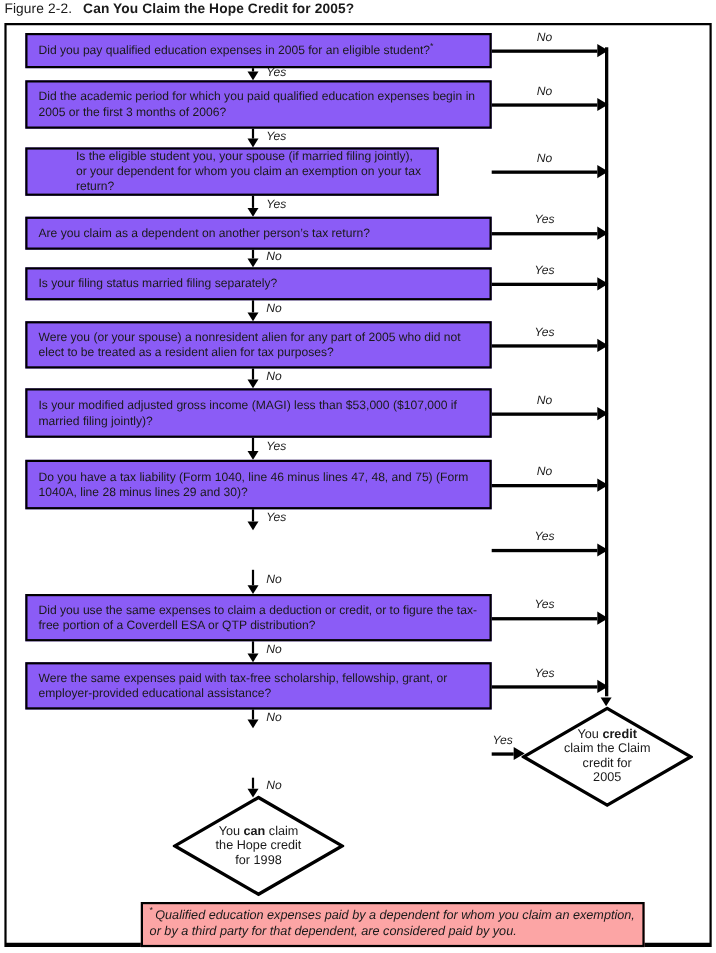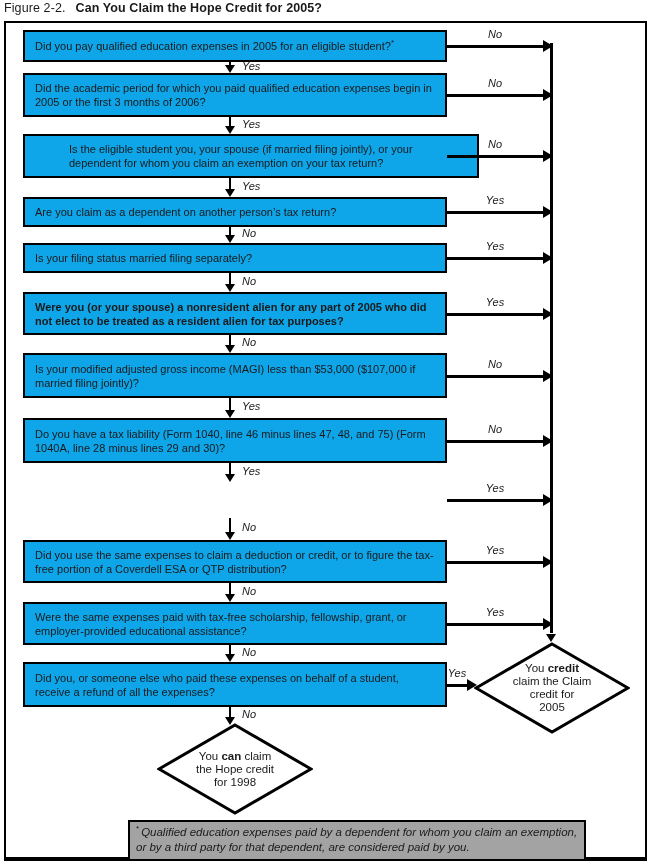--- a/index.html
+++ b/index.html
@@ -13,21 +13,21 @@
     white-space:nowrap; letter-spacing:.1px;
   }
   .title .prefix { font-weight:normal; margin-right:10px; }
   .title .main { font-weight:bold; }
   .frame {
     position:absolute; left:4px; top:21px; width:643px; height:840px;
     border:2px solid #000; border-bottom-width:4px; background:#fff;
   }
   .qbox {
     position:absolute; left:17px; width:424px; border:2px solid #000;
-    background:#0ea5e9; display:flex; align-items:center;
+    background:#8b5cf6; display:flex; align-items:center;
     padding:2px 10px; font-size:11px; line-height:14px; color:#1a1a1a;
   }
   .qbox sup { font-size:8px; vertical-align:super; line-height:0; }
   .hline { position:absolute; height:3px; background:#000; }
   .vline { position:absolute; width:2px; background:#000; }
   .rail { position:absolute; width:3px; background:#000; left:544px; top:20px; height:590px; }
   .ah-right {
     position:absolute; width:0; height:0;
     border-top:6px solid transparent; border-bottom:6px solid transparent;
     border-left:10px solid #000;
@@ -47,21 +47,21 @@
   }
   .diamond { position:absolute; width:156px; height:92px; }
   .diamond svg { position:absolute; left:0; top:0; }
   .diamond .dtext {
     position:absolute; inset:0; display:flex; flex-direction:column;
     align-items:center; justify-content:center; text-align:center;
     font-size:11.5px; line-height:13px; color:#1a1a1a;
   }
   .footnote {
     position:absolute; left:122px; top:797px; width:458px;
-    border:2px solid #000; background:#a3a3a3;
+    border:2px solid #000; background:#fca5a5;
     padding:3px 6px 4px 6px; font-size:11.5px; font-style:italic;
     line-height:15px; color:#1a1a1a;
   }
   .footnote sup { font-size:8px; font-style:normal; line-height:0; margin-right:2px; }
   b { font-weight:bold; }
 </style>
 </head>
 <body>
 
 <div class="page">
@@ -113,21 +113,21 @@
       <div class="down-label" style="left: 236px; top: 37px;">Yes</div>
       <div class="qbox" style="top: 50px; left: 17px; width: 424px; height: 44px;">
         <span>Did the academic period for which you paid qualified education expenses begin in 2005 or the first 3 months of 2006?</span>
       </div>
       <div class="hline" style="left: 441px; top: 71px; width: 96px;"></div>
       <div class="ah-right" style="left: 537px; top: 66px;"></div>
       <div class="branch-label" style="left: 441px; top: 54px; width: 96px;">No</div>
       <div class="vline" style="left: 223px; top: 94px; height: 9px;"></div>
       <div class="ah-down" style="left: 219px; top: 103px;"></div>
       <div class="down-label" style="left: 236px; top: 95px;">Yes</div>
-      <div class="qbox" style="top: 111px; left: 17px; width: 456px; height: 44px; padding-left: 44px;">
+      <div class="qbox" style="top: 111px; left: 17px; width: 376px; height: 44px; padding-left: 44px;">
         <span>Is the eligible student you, your spouse (if married filing jointly), or your dependent for whom you claim an exemption on your tax return?</span>
       </div>
       <div class="hline" style="left: 441px; top: 132px; width: 96px;"></div>
       <div class="ah-right" style="left: 537px; top: 127px;"></div>
       <div class="branch-label" style="left: 441px; top: 115px; width: 96px;">No</div>
       <div class="vline" style="left: 223px; top: 155px; height: 11px;"></div>
       <div class="ah-down" style="left: 219px; top: 166px;"></div>
       <div class="down-label" style="left: 236px; top: 157px;">Yes</div>
       <div class="qbox" style="top: 174px; left: 17px; width: 424px; height: 30px;">
         <span>Are you claim as a dependent on another person’s tax return?</span>
@@ -140,21 +140,21 @@
       <div class="down-label" style="left: 236px; top: 204px;">No</div>
       <div class="qbox" style="top: 220px; left: 17px; width: 424px; height: 30px;">
         <span>Is your filing status married filing separately?</span>
       </div>
       <div class="hline" style="left: 441px; top: 234px; width: 96px;"></div>
       <div class="ah-right" style="left: 537px; top: 229px;"></div>
       <div class="branch-label" style="left: 441px; top: 217px; width: 96px;">Yes</div>
       <div class="vline" style="left: 223px; top: 250px; height: 11px;"></div>
       <div class="ah-down" style="left: 219px; top: 261px;"></div>
       <div class="down-label" style="left: 236px; top: 252px;">No</div>
-      <div class="qbox" style="top: 269px; left: 17px; width: 424px; height: 43px; font-weight: bold;">
+      <div class="qbox" style="top: 269px; left: 17px; width: 424px; height: 43px;">
         <span>Were you (or your spouse) a nonresident alien for any part of 2005 who did not elect to be treated as a resident alien for tax purposes?</span>
       </div>
       <div class="hline" style="left: 441px; top: 289.5px; width: 96px;"></div>
       <div class="ah-right" style="left: 537px; top: 284.5px;"></div>
       <div class="branch-label" style="left: 441px; top: 272.5px; width: 96px;">Yes</div>
       <div class="vline" style="left: 223px; top: 312px; height: 10px;"></div>
       <div class="ah-down" style="left: 219px; top: 322px;"></div>
       <div class="down-label" style="left: 236px; top: 313px;">No</div>
       <div class="qbox" style="top: 330px; left: 17px; width: 424px; height: 45px;">
         <span>Is your modified adjusted gross income (MAGI) less than $53,000 ($107,000 if married filing jointly)?</span>
@@ -191,23 +191,20 @@
       <div class="down-label" style="left: 236px; top: 562px;">No</div>
       <div class="qbox" style="top: 579px; left: 17px; width: 424px; height: 43px;">
         <span>Were the same expenses paid with tax-free scholarship, fellowship, grant, or employer-provided educational assistance?</span>
       </div>
       <div class="hline" style="left: 441px; top: 599.5px; width: 96px;"></div>
       <div class="ah-right" style="left: 537px; top: 594.5px;"></div>
       <div class="branch-label" style="left: 441px; top: 582.5px; width: 96px;">Yes</div>
       <div class="vline" style="left: 223px; top: 622px; height: 9px;"></div>
       <div class="ah-down" style="left: 219px; top: 631px;"></div>
       <div class="down-label" style="left: 236px; top: 623px;">No</div>
-      <div class="qbox" style="top: 639px; left: 17px; width: 424px; height: 45px;">
-        <span>Did you, or someone else who paid these expenses on behalf of a student, receive a refund of all the expenses?</span>
-      </div>
       <div class="hline" style="left: 441px; top: 660.5px; width: 20px;"></div>
       <div class="ah-right" style="left: 461px; top: 655.5px;"></div>
       <div class="branch-label" style="left: 434px; top: 643.5px; width: 34px;">Yes</div>
       <div class="vline" style="left: 223px; top: 684px; height: 10px;"></div>
       <div class="ah-down" style="left: 219px; top: 694px;"></div>
       <div class="down-label" style="left: 236px; top: 685px;">No</div>
     </div>
 </div>
 
 </body></html>

